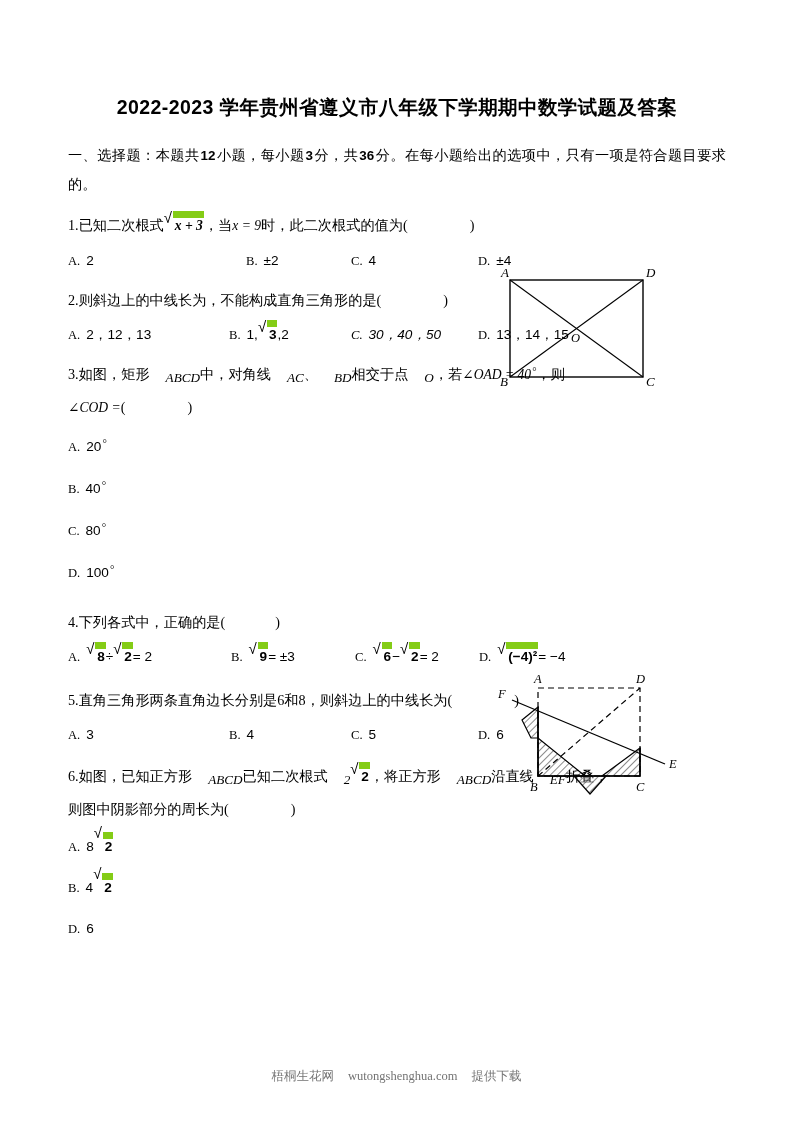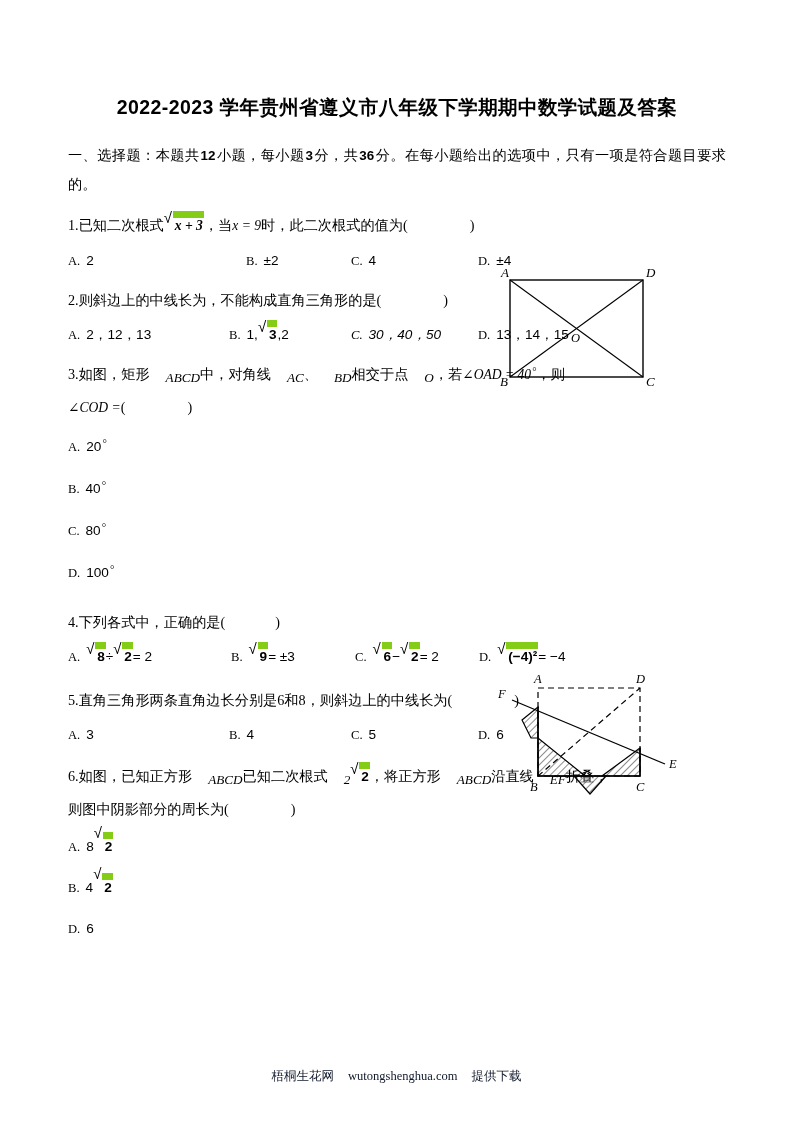--- a/index.html
+++ b/index.html
@@ -151,21 +151,21 @@
   #fig-rect { left: 498px; top: 262px; }
   #fig-fold { left: 490px; top: 672px; }
 
   
   .footer {
     position: absolute;
     left: 0;
     top: 1068px;
     width: 793px;
     text-align: center;
-    color: #0f172a;
+    color: #737373;
     font-size: 12.5px;
     white-space: nowrap;
   }
   .footer .seg { padding: 0 7px; }
   .footer .dom {
     font-family: "Liberation Serif", "DejaVu Serif", serif;
   }
 </style>
 </head>
 <body>

